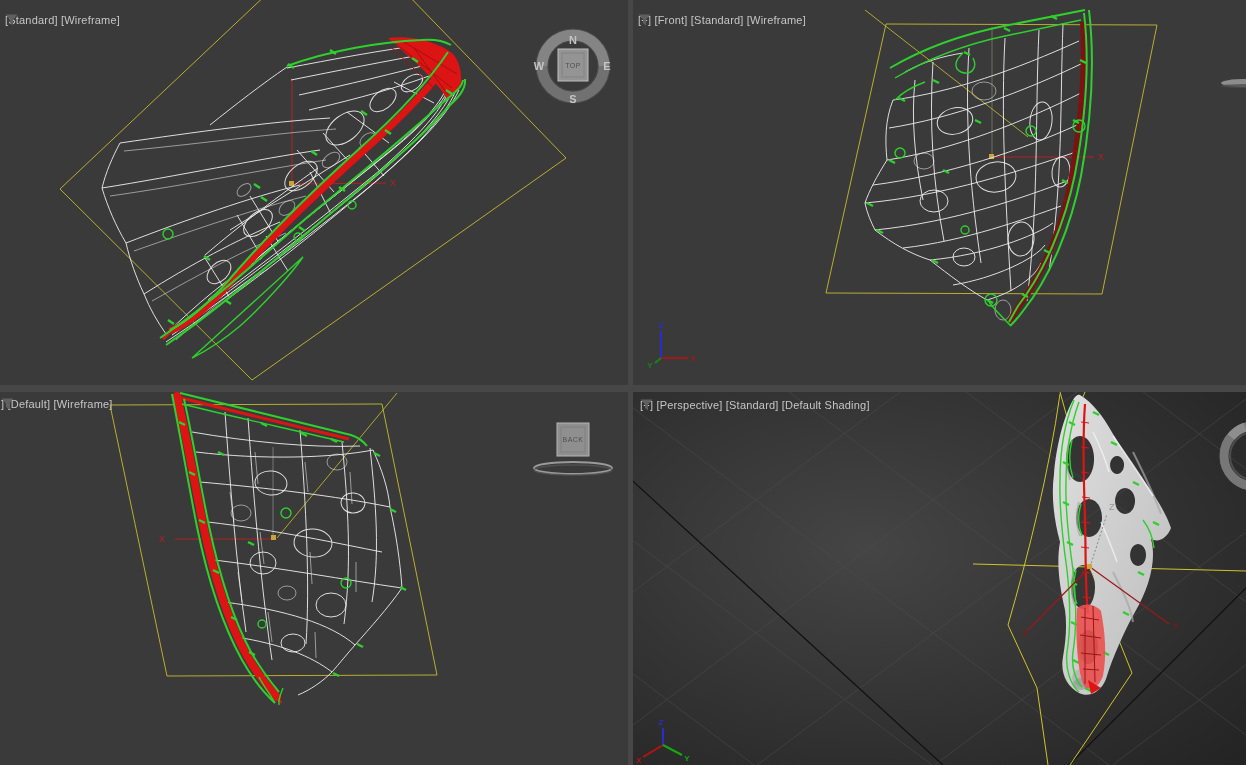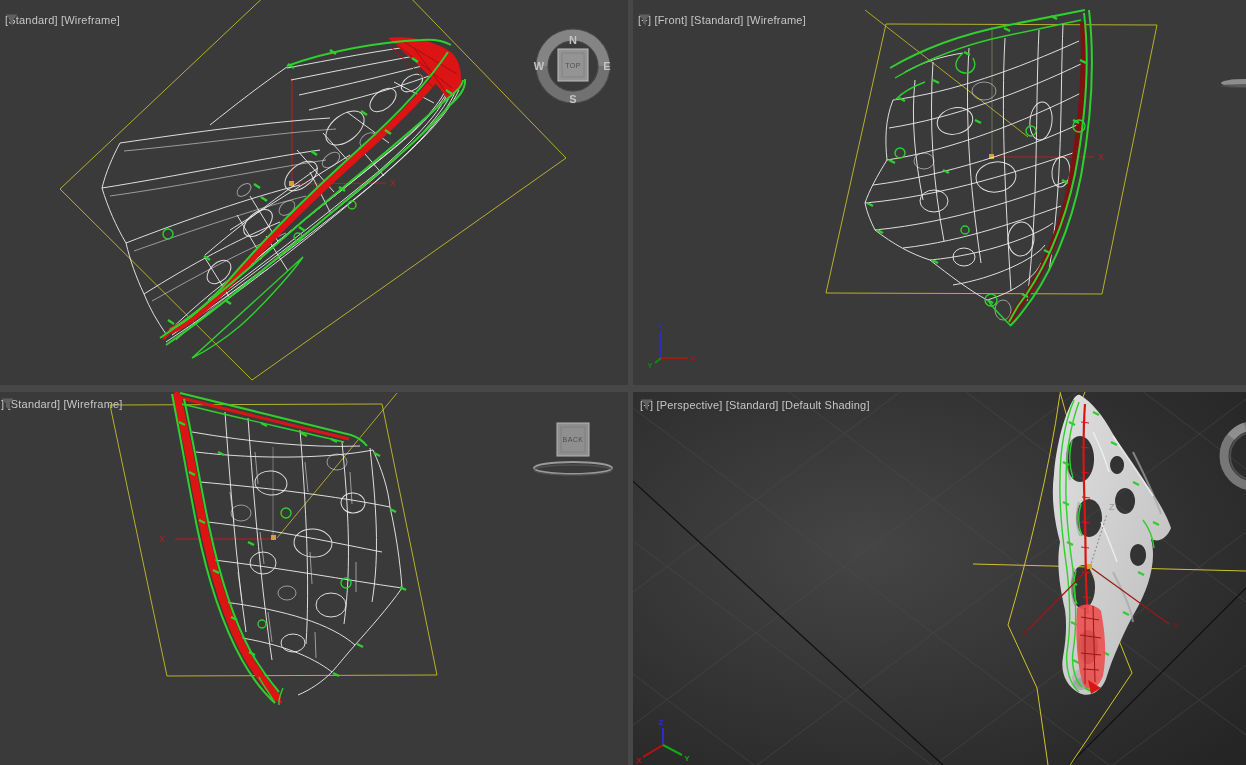--- a/index.html
+++ b/index.html
@@ -286,21 +286,21 @@
 
       <g transform="translate(573,55)">
         <ellipse cx="0" cy="21" rx="39" ry="6" fill="none" stroke="#9a9a9a" stroke-width="2"></ellipse>
         <ellipse cx="0" cy="23" rx="39" ry="5" fill="none" stroke="#555555" stroke-width="1.5" opacity="0.8"></ellipse>
         <rect x="-16" y="-24" width="32" height="33" fill="#8f8f8f" stroke="#b5b5b5" stroke-width="1"></rect>
         <rect x="-12" y="-20" width="24" height="25" fill="none" stroke="#7a7a7a" stroke-width="1" opacity="0.7"></rect>
         <text class="cube-face-lbl" x="0" y="-5">BACK</text>
       </g>
     </svg>
     <div class="lbl">
-      <span>] [Standard] [Wireframe]</span>
+      <span>] [Default] [Wireframe]</span>
       <svg width="13" height="12" viewBox="0 0 13 12">
         <path d="M0.5,0.5 h12 l-4.5,5 v6 l-3,-2.5 v-3.5 z" fill="#5f5f5f"></path>
       </svg>
     </div>
   </div>
 
   <div class="vp" id="vp-br">
     <svg width="613" height="373" viewBox="0 0 613 373">
       <defs>
         <radialGradient id="pbg" cx="38%" cy="42%" r="85%">

